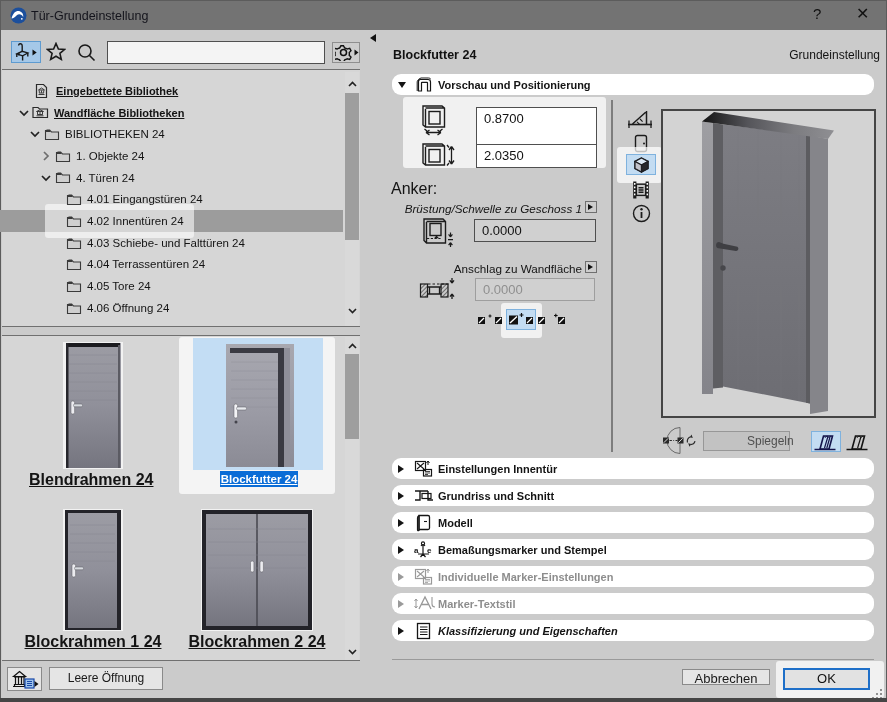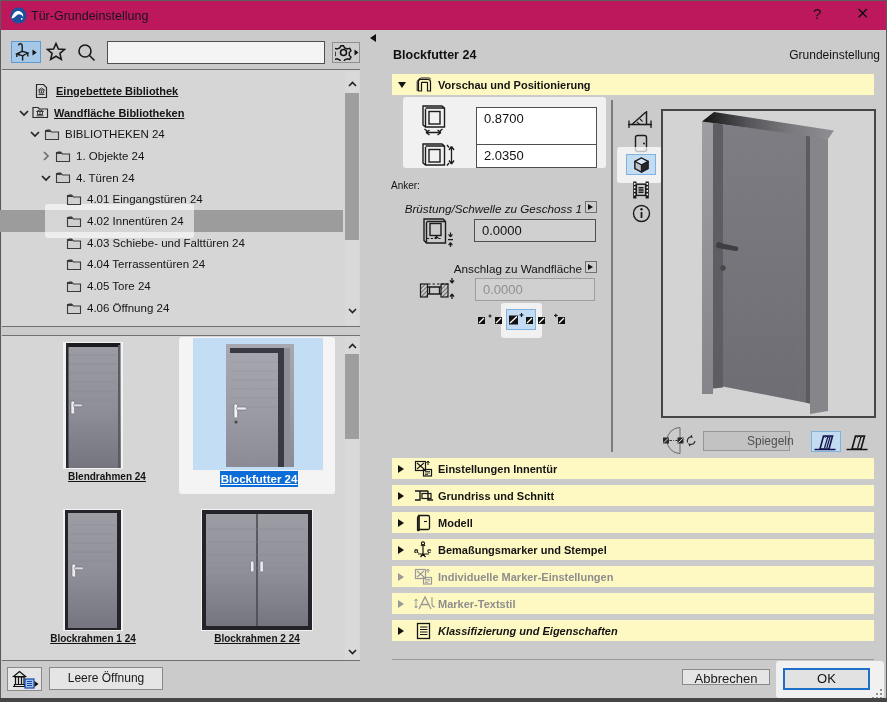--- a/index.html
+++ b/index.html
@@ -1,40 +1,40 @@
 <!DOCTYPE html>
 <html><head>
 <meta charset="utf-8">
 <style>
   * { margin:0; padding:0; box-sizing:border-box; }
   html,body { width:887px; height:702px; overflow:hidden; }
   body { font-family:"Liberation Sans", sans-serif; background:#cbcbcb; position:relative; }
   .abs { position:absolute; }
   .win { position:absolute; inset:0; border:1px solid #5c5c5c; border-bottom:none; }
-  .titlebar { position:absolute; left:1px; top:1px; width:885px; height:29px; background:#be185d; }
+  .titlebar { position:absolute; left:1px; top:1px; width:885px; height:29px; background:#737373; }
   .title-text { position:absolute; left:30px; top:8px; font-size:12.5px; color:#14141c; }
   .tb-btn { position:absolute; top:4px; font-size:15px; color:#111; }
   .panelarea { position:absolute; left:2px; top:69px; width:358px; height:258px; background:#d6d6d6; border-top:1px solid #707070; border-bottom:1px solid #707070; }
   .thumbarea { position:absolute; left:2px; top:335px; width:358px; height:326px; background:#d6d6d6; border-top:1px solid #707070; border-bottom:1px solid #707070; }
   .bold { font-weight:bold;text-decoration:underline; }
   .selband { position:absolute; left:0; top:210px; width:343px; height:22px; background:#9c9c9c; }
   .glow { position:absolute; background:rgba(255,255,255,0.72); border-radius:3px; }
   .glow.soft { background:rgba(255,255,255,0.58); }
   .sbar { position:absolute; width:14px; background:#d9d9d9; }
   .sthumb { position:absolute; width:14px; background:#9e9e9e; }
   .btn { position:absolute; background:#e5e5e5; border:1px solid #8a8a8a; font-size:12px; color:#1a1a1a; text-align:center; }
   .field { position:absolute; background:#ffffff; border:1px solid #4f4f4f; font-size:13px; color:#111; padding-left:7px; }
-  .secbar { position:absolute; left:392px; width:482px; height:21px; background:#fef9c3; border-radius:0; font-size:11px; font-weight:bold; color:#141414; }
+  .secbar { position:absolute; left:392px; width:482px; height:21px; background:#ffffff; border-radius:9px; font-size:11px; font-weight:bold; color:#141414; }
   .secbar .tri { position:absolute; left:6px; top:7px; width:0; height:0; }
   .secbar .txt { position:absolute; left:46px; top:4.5px; }
   .tri-r { border-left:6px solid #141414; border-top:4px solid transparent; border-bottom:4px solid transparent; }
   .tri-d { border-top:6px solid #141414; border-left:4px solid transparent; border-right:4px solid transparent; }
   .gray .txt { color:#8d8d8d; }
   .gray .tri-r { border-left-color:#9a9a9a; }
-  .lbl12 { position:absolute; font-size:10px; color:#141414; white-space:nowrap; }
+  .lbl12 { position:absolute; font-size:16px; color:#141414; white-space:nowrap; }
   #treerows .lbl12 { font-size:11.5px; }
   #treerows .lbl12.bold { font-size:11px; }
   .bluebox { position:absolute; background:#c3dcf2; border:1px solid #7fb2de; }
 </style>
 </head>
 <body>
 <div class="win"></div>
 
 <div class="titlebar">
   <svg class="abs" style="left:9px;top:6px" width="17" height="17" viewBox="0 0 17 17">
@@ -239,21 +239,21 @@
     <g stroke="#83838d" stroke-width="0.8" opacity="0.55">
       <line x1="7" y1="20" x2="105" y2="20"></line>
         <line x1="7" y1="33" x2="105" y2="33"></line>
       <line x1="7" y1="46" x2="105" y2="46"></line>
         <line x1="7" y1="59" x2="105" y2="59"></line>
     </g>
     <rect x="49.5" y="52" width="3.4" height="11" rx="1.5" fill="#ececf0" stroke="#5a5a60" stroke-width="0.5"></rect>
     <rect x="59" y="52" width="3.4" height="11" rx="1.5" fill="#ececf0" stroke="#5a5a60" stroke-width="0.5"></rect>
   </svg>
 
-  <div class="lbl12 bold" style="left:37px;top:471px;width:140px;text-align:center;">Blendrahmen 24</div>
+  <div class="lbl12 bold" style="left:29px;top:471px;width:140px;">Blendrahmen 24</div>
   <div class="abs" style="left:220px;top:471px;width:78px;height:16px;background:#0a6cd6;"></div>
   <div class="abs lbl12 bold" style="left:220px;top:473px;width:78px;text-align:center;color:#fff;font-size:11.5px;">Blockfutter 24</div>
   <div class="lbl12 bold" style="left:23px;top:633px;width:140px;text-align:center;">Blockrahmen 1 24</div>
   <div class="lbl12 bold" style="left:187px;top:633px;width:140px;text-align:center;">Blockrahmen 2 24</div>
 
   <div class="sbar" style="left:345px;top:337px;height:323px;"></div>
   <svg class="abs" style="left:348px;top:343px" width="9" height="6" viewBox="0 0 9 6">
       <path d="M1 5 L4.5 1.5 L8 5" fill="none" stroke="#222" stroke-width="1.6"></path>
     </svg>
   <div class="sthumb" style="left:345px;top:354px;height:85px;"></div>

